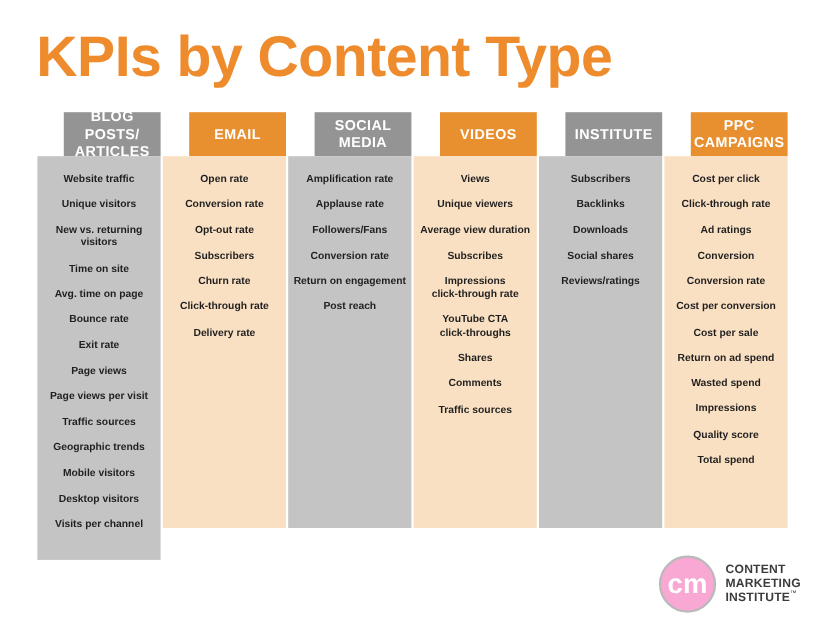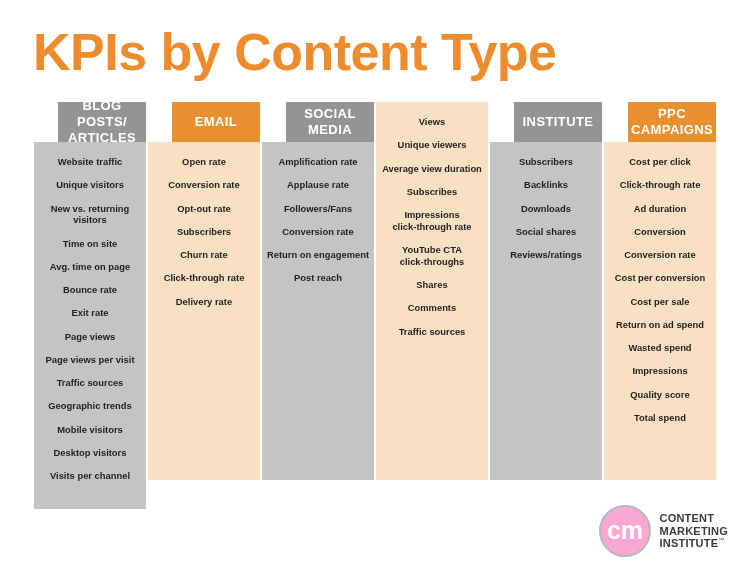--- a/index.html
+++ b/index.html
@@ -170,20 +170,21 @@
       <div class="col-body">
         <div class="kpi-item">Amplification rate</div>
         <div class="kpi-item">Applause rate</div>
         <div class="kpi-item">Followers/Fans</div>
         <div class="kpi-item">Conversion rate</div>
         <div class="kpi-item">Return on engagement</div>
         <div class="kpi-item">Post reach</div>
       </div>
     </div>
     <div class="kpi-column theme-orange">
+      <div class="col-header" style="white-space: pre-line;">VIDEOS</div>
       <div class="col-body">
         <div class="kpi-item">Views</div>
         <div class="kpi-item">Unique viewers</div>
         <div class="kpi-item">Average view duration</div>
         <div class="kpi-item">Subscribes</div>
         <div class="kpi-item">Impressions
 click-through rate</div>
         <div class="kpi-item">YouTube CTA
 click-throughs</div>
         <div class="kpi-item">Shares</div>
@@ -199,21 +200,21 @@
         <div class="kpi-item">Downloads</div>
         <div class="kpi-item">Social shares</div>
         <div class="kpi-item">Reviews/ratings</div>
       </div>
     </div>
     <div class="kpi-column theme-orange">
       <div class="col-header" style="white-space: pre-line;">PPC CAMPAIGNS</div>
       <div class="col-body">
         <div class="kpi-item">Cost per click</div>
         <div class="kpi-item">Click-through rate</div>
-        <div class="kpi-item">Ad duration</div>
+        <div class="kpi-item">Ad ratings</div>
         <div class="kpi-item">Conversion</div>
         <div class="kpi-item">Conversion rate</div>
         <div class="kpi-item">Cost per conversion</div>
         <div class="kpi-item">Cost per sale</div>
         <div class="kpi-item">Return on ad spend</div>
         <div class="kpi-item">Wasted spend</div>
         <div class="kpi-item">Impressions</div>
         <div class="kpi-item">Quality score</div>
         <div class="kpi-item">Total spend</div>
       </div>

